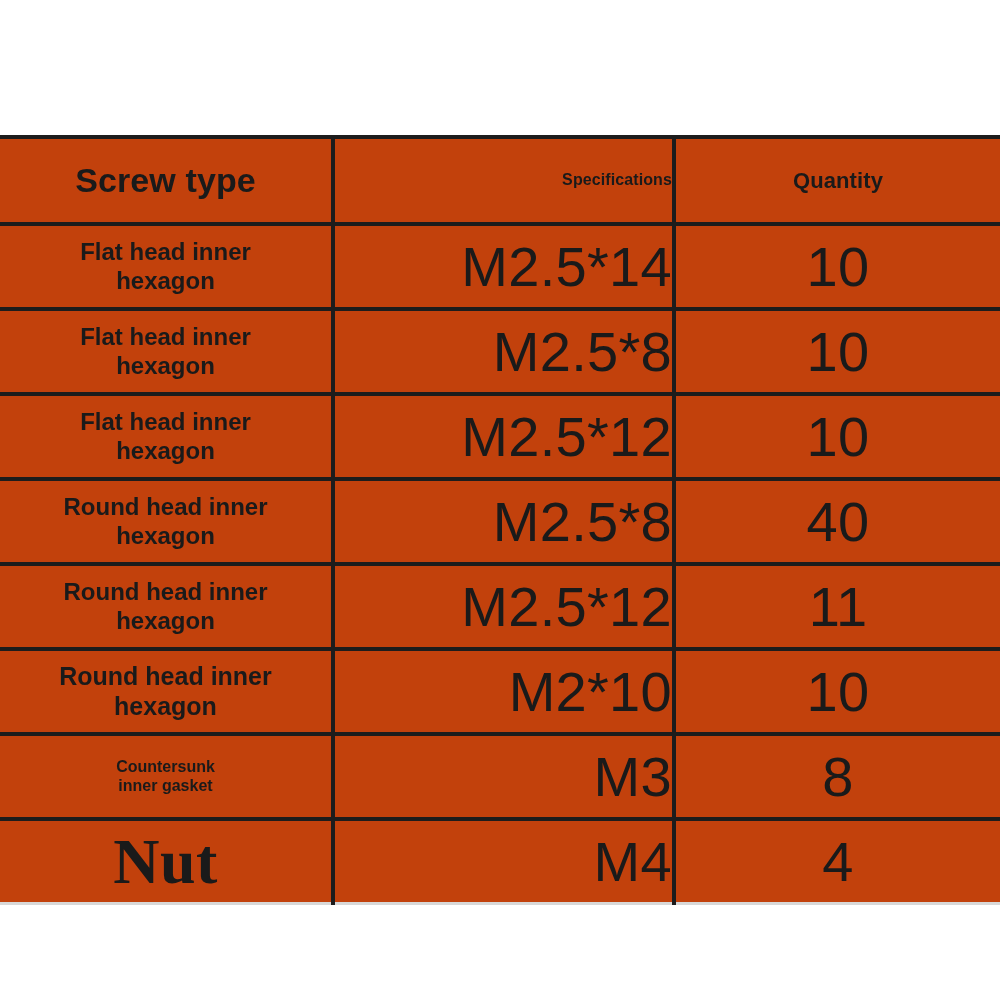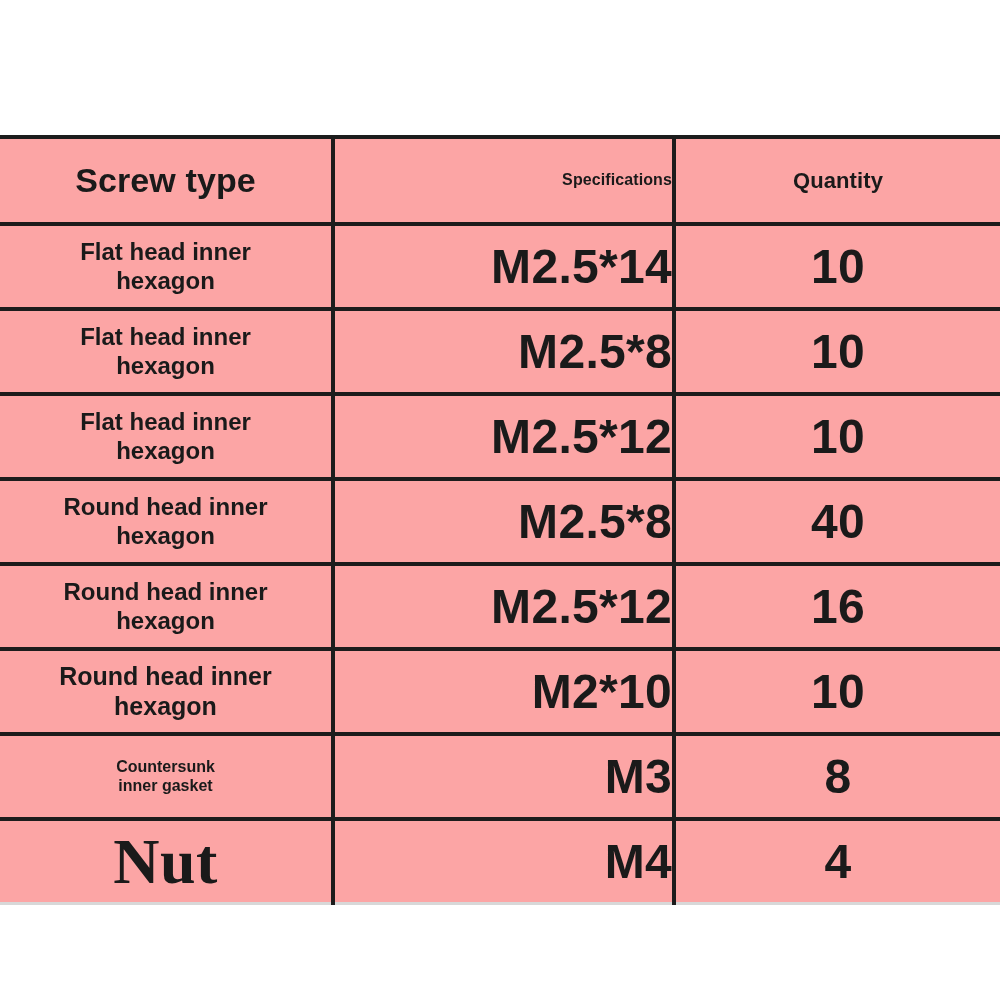--- a/index.html
+++ b/index.html
@@ -37,21 +37,21 @@
   #spec-table col.c-type { width: 333px; }
   #spec-table col.c-spec { width: 341px; }
   #spec-table col.c-qty  { width: 326px; }
 
   #spec-table td,
   #spec-table th {
     margin: 0;
     padding: 0;
     text-align: center;
     vertical-align: middle;
-    background: #fca5a5;
+    background: #c2410c;
     border-top: 4px solid #1c1c1c;
     border-bottom: 4px solid #1c1c1c;
     border-left: none;
     border-right: none;
   }
 
   
   #spec-table td.col-type,
   #spec-table th.col-type {
     border-right: 4px solid #1c1c1c;
@@ -97,22 +97,22 @@
     line-height: 1.18;
     padding: 0 14px;
   }
   .cell-type.sz-s  { font-size: 24px; }
   .cell-type.sz-m  { font-size: 25px; }
   .cell-type.sz-l  { font-size: 16px; }
   .cell-type.sz-xl { font-size: 64px; line-height: 1.0; letter-spacing: 0.5px; font-family: Liberation Serif, serif; }
 
   .cell-spec,
   .cell-qty {
-    font-size: 48px;
-    font-weight: 700;
+    font-size: 56px;
+    font-weight: 400;
     line-height: 1.0;
     letter-spacing: 0.3px;
   }
 </style>
 </head>
 <body>
 
 <div id="page">
 
   <table id="spec-table">
@@ -167,21 +167,21 @@
         <td class="col-spec cell-spec">M2.5*8</td>
         <td class="col-qty cell-qty">40</td>
       </tr>
 
       <tr class="data-row">
         <td class="col-type cell-type sz-s">
           <div>Round head inner</div>
           <div>hexagon</div>
         </td>
         <td class="col-spec cell-spec">M2.5*12</td>
-        <td class="col-qty cell-qty">16</td>
+        <td class="col-qty cell-qty">11</td>
       </tr>
 
       <tr class="data-row">
         <td class="col-type cell-type sz-m">
           <div>Round head inner</div>
           <div>hexagon</div>
         </td>
         <td class="col-spec cell-spec">M2*10</td>
         <td class="col-qty cell-qty">10</td>
       </tr>

